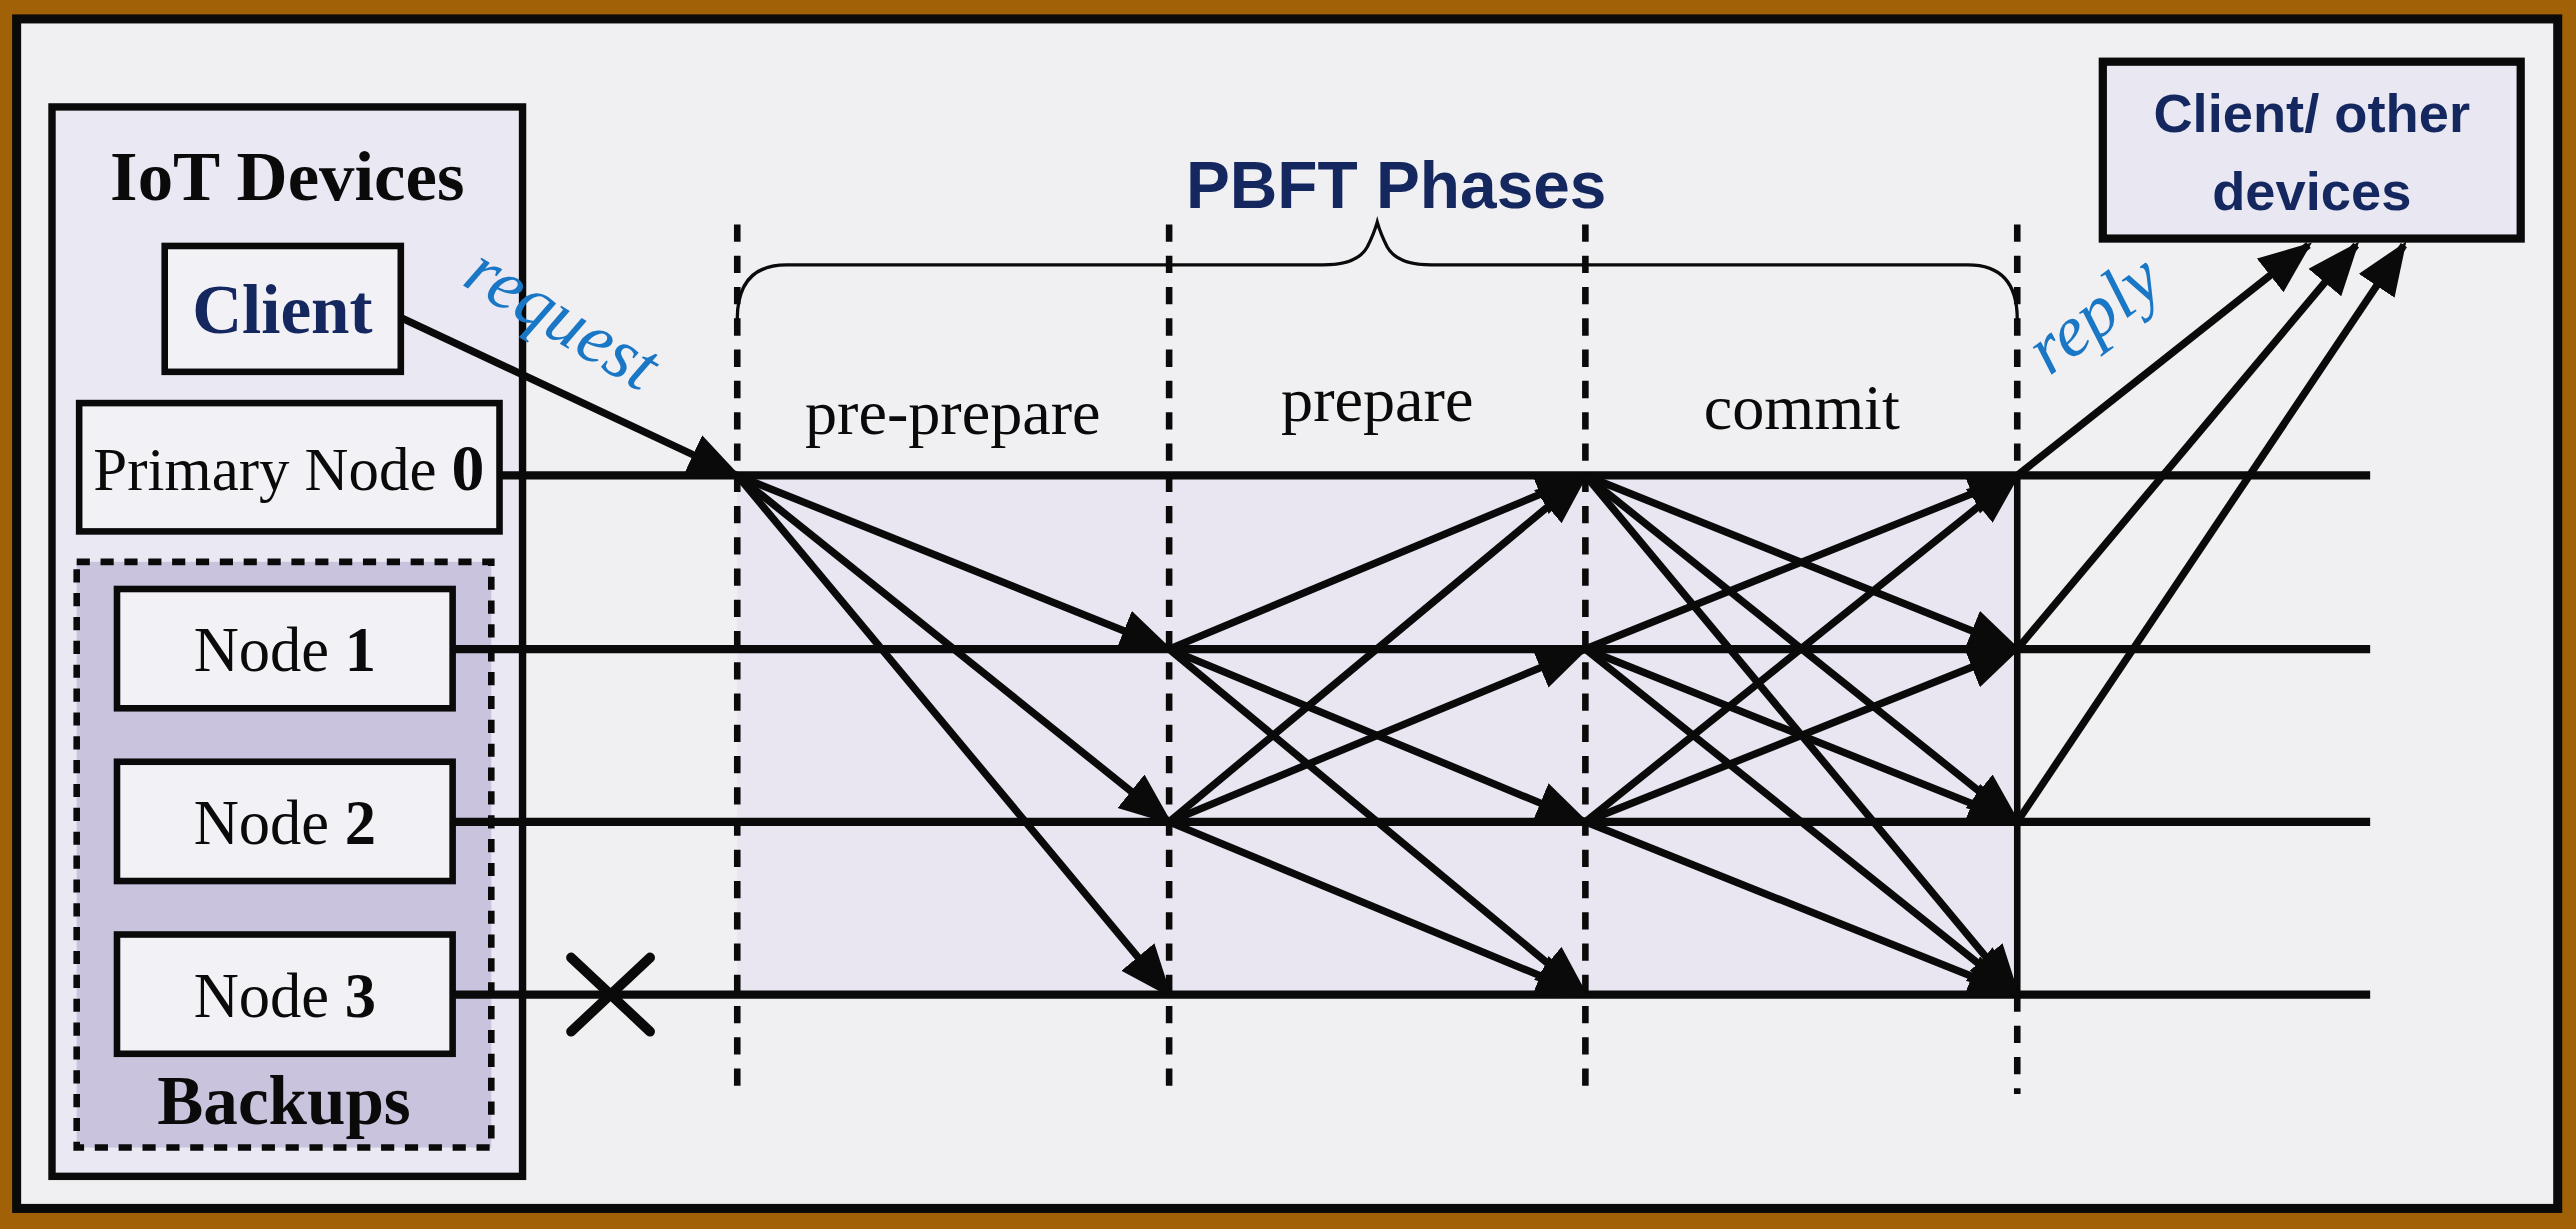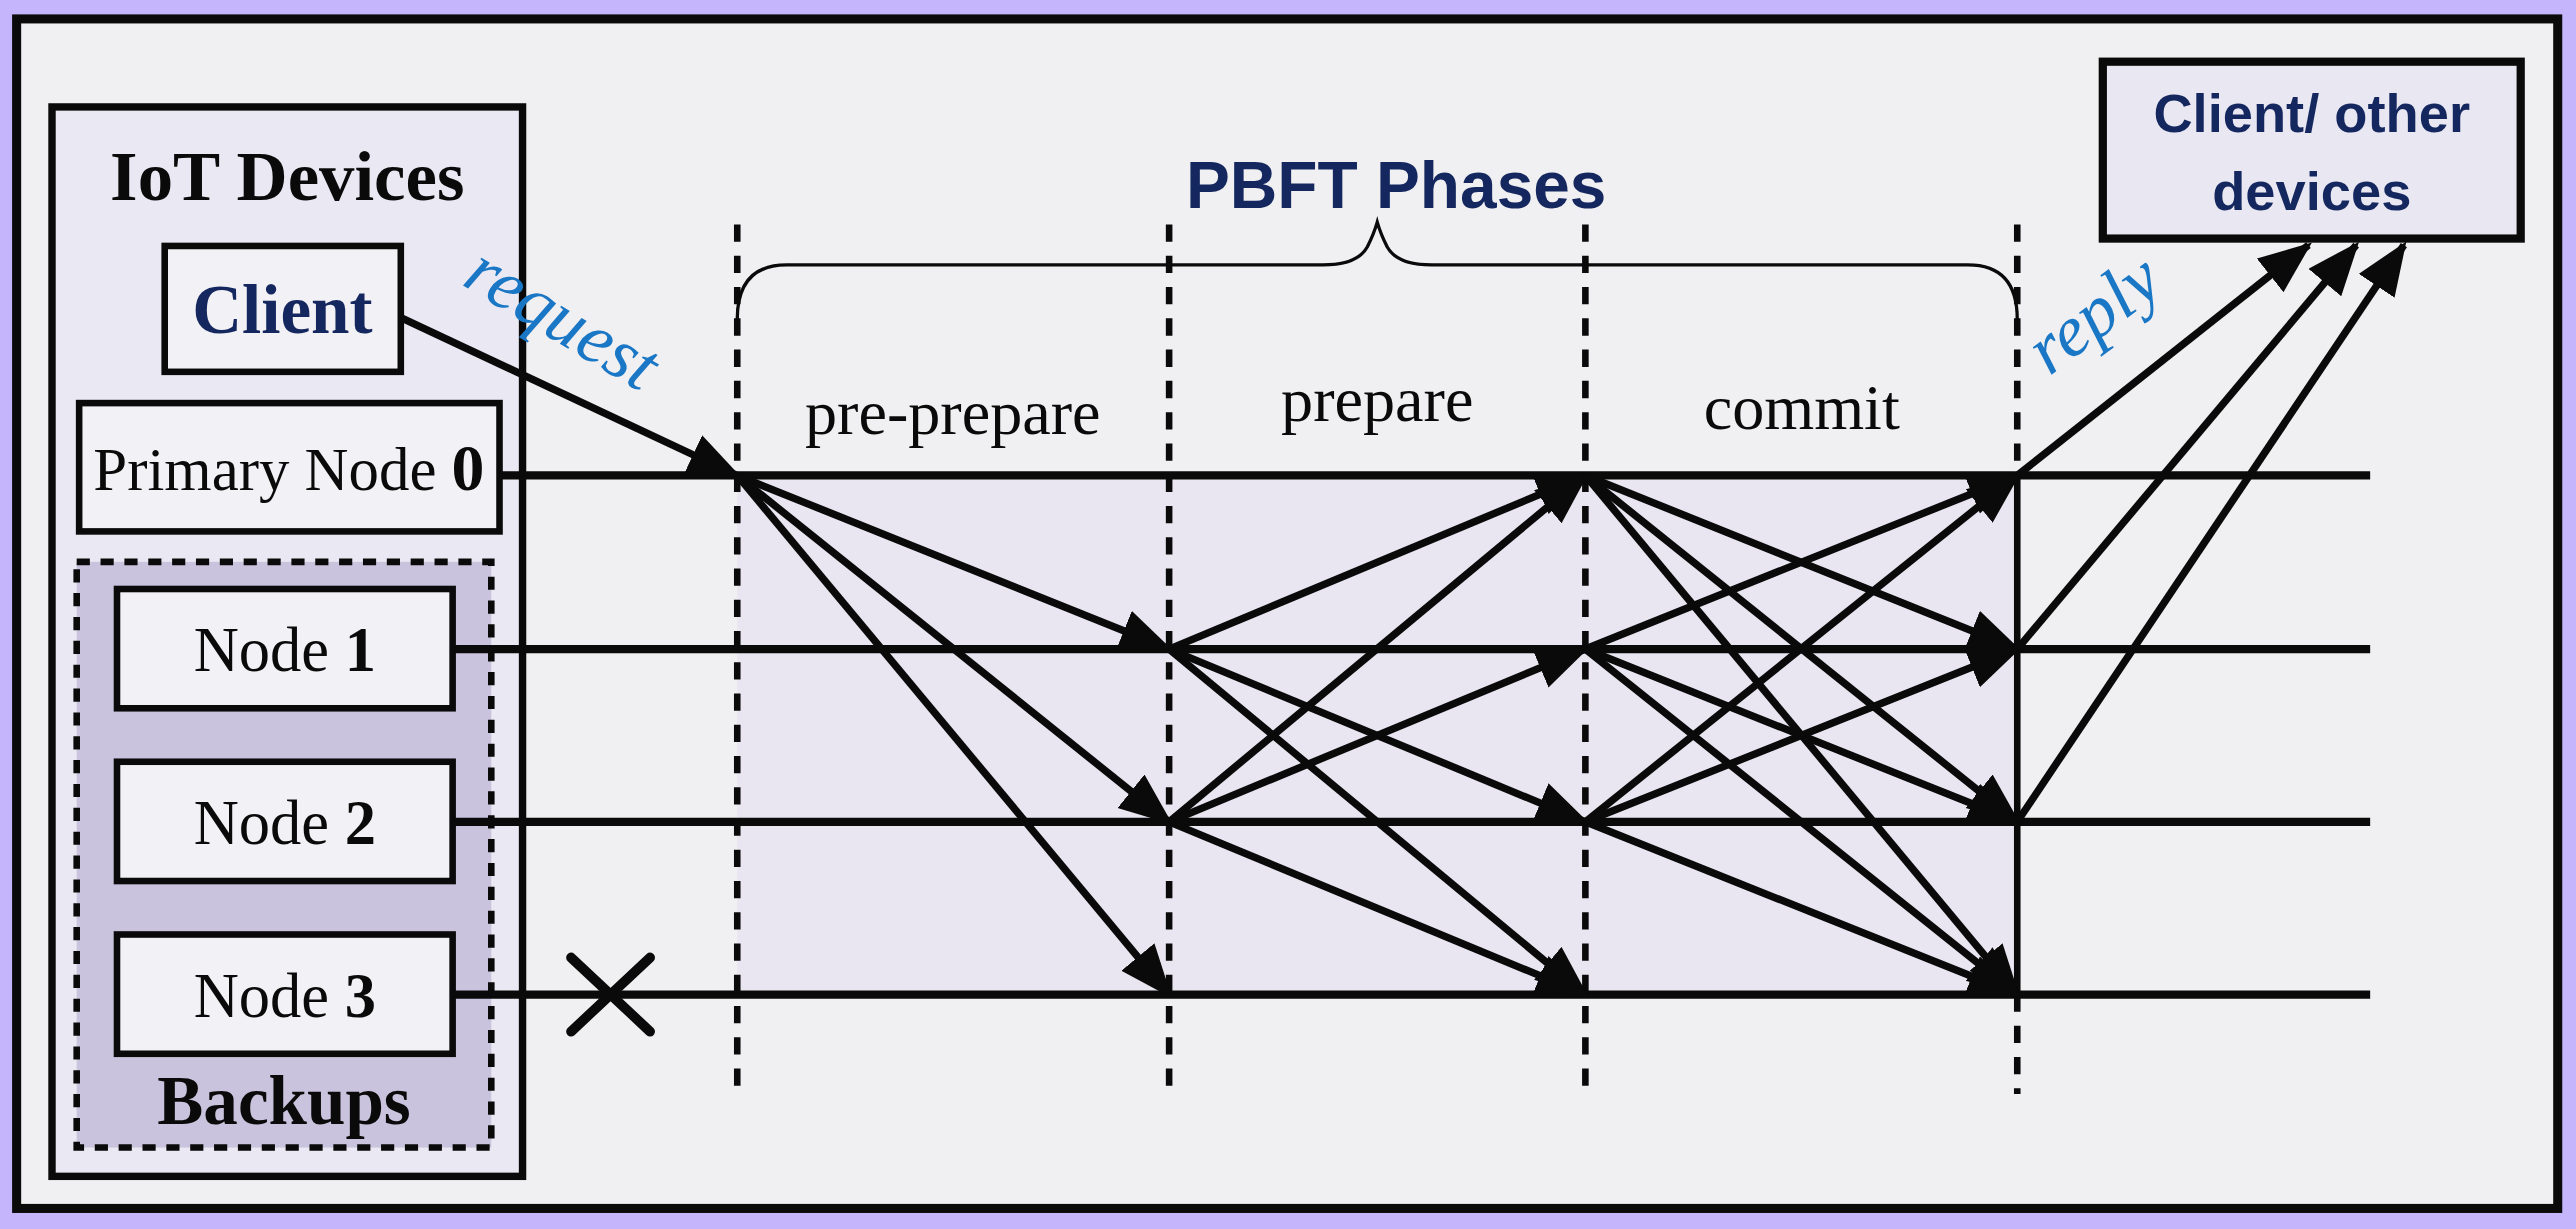--- a/index.html
+++ b/index.html
@@ -1,16 +1,16 @@
 <!DOCTYPE html>
 <html style="font-size:13px"><head>
 <meta charset="utf-8">
 <style>
   html,body{margin:0;padding:0;background:#ffffff;}
-  .page{position:relative;width:2576px;height:1229px;background:#c4b5fd;
+  .page{position:relative;width:2576px;height:1229px;background:#a16207;
         font-family:"Liberation Serif", serif;}
   svg{position:absolute;left:0;top:0;}
   .serif{font-family:"Liberation Serif", serif;}
   .sans{font-family:"Liberation Sans", sans-serif;}
   .t-black{fill:#0a0a0a;}
   .t-navy{fill:#14275e;}
   .t-blue{fill:#1a77c5;}
 </style>
 </head>
 <body>

